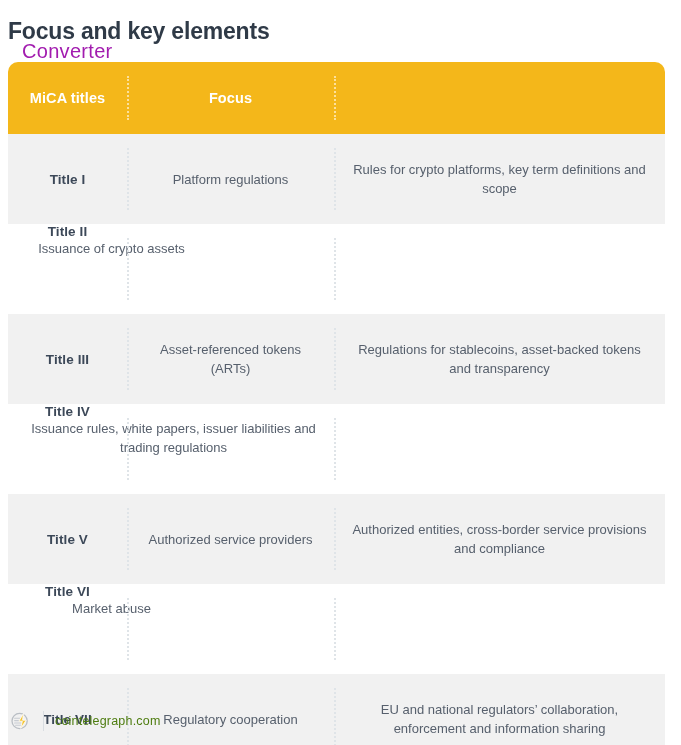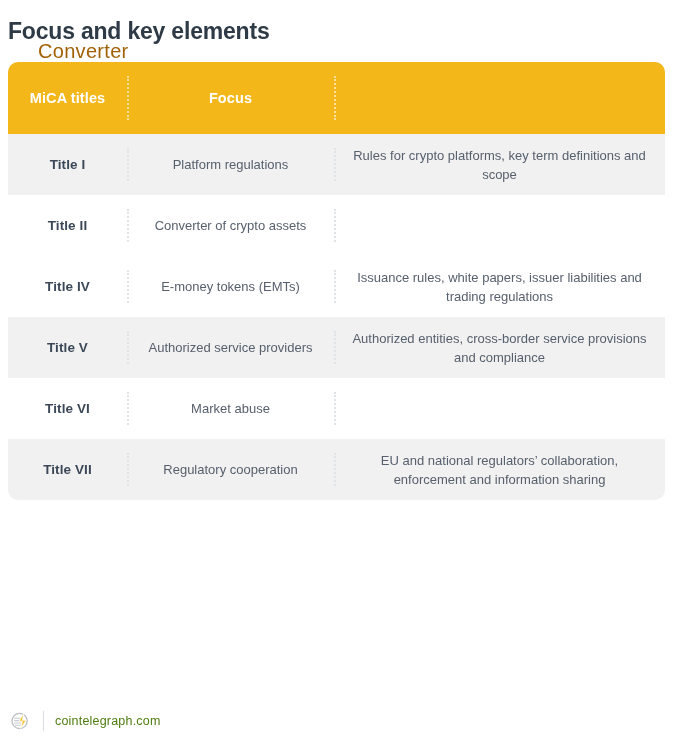--- a/index.html
+++ b/index.html
@@ -19,24 +19,24 @@
   .page {
     position: relative;
     width: 681px;
     height: 745px;
     box-sizing: border-box;
   }
 
   
   .ghost-watermark {
     position: absolute;
-    left: 38px;
+    left: 22px;
     top: 40px;
     font-size: 20px;
-    color: #a16207;
+    color: #a21caf;
     letter-spacing: 0.3px;
     font-family: "Liberation Sans", sans-serif;
     z-index: 0;
     user-select: none;
     pointer-events: none;
   }
   .ghost-chip {
     position: absolute;
     left: 28px;
     top: 62px;
@@ -83,24 +83,24 @@
     height: 72px;
   }
   .t-head .cell {
     color: #ffffff;
     font-weight: bold;
     font-size: 14.5px;
     letter-spacing: 0.1px;
   }
 
   .t-body-row {
-    height: 61px;
+    height: 90px;
   }
   .row-shade { background: #f1f1f1; }
-  .row-plain { background: #ffffff; }
+  .row-plain { background: #ffffff; flex-direction: column; }
 
   .cell {
     display: flex;
     align-items: center;
     justify-content: center;
     text-align: center;
     box-sizing: border-box;
     position: relative;
   }
 
@@ -199,33 +199,43 @@
       </div>
       <div class="divider div-1"></div>
       <div class="divider div-2"></div>
     </div>
 
     <div class="t-row t-body-row row-plain">
       <div class="cell col-title">
         <span class="cell-title-text">Title II</span>
       </div>
       <div class="cell col-focus">
-        <span class="cell-focus-text">Converter of crypto assets</span>
-      </div>
-      <div class="divider div-1"></div>
-      <div class="divider div-2"></div>
-    </div>
-
+        <span class="cell-focus-text">Issuance of crypto assets</span>
+      </div>
+      <div class="divider div-1"></div>
+      <div class="divider div-2"></div>
+    </div>
+
+    <div class="t-row t-body-row row-shade">
+      <div class="cell col-title">
+        <span class="cell-title-text">Title III</span>
+      </div>
+      <div class="cell col-focus">
+        <span class="cell-focus-text">Asset-referenced tokens (ARTs)</span>
+      </div>
+      <div class="cell col-key">
+        <span class="cell-key-text">Regulations for stablecoins, asset-backed tokens and transparency</span>
+      </div>
+      <div class="divider div-1"></div>
+      <div class="divider div-2"></div>
+    </div>
 
     <div class="t-row t-body-row row-plain">
       <div class="cell col-title">
         <span class="cell-title-text">Title IV</span>
-      </div>
-      <div class="cell col-focus">
-        <span class="cell-focus-text">E-money tokens (EMTs)</span>
       </div>
       <div class="cell col-key">
         <span class="cell-key-text">Issuance rules, white papers, issuer liabilities and trading regulations</span>
       </div>
       <div class="divider div-1"></div>
       <div class="divider div-2"></div>
     </div>
 
     <div class="t-row t-body-row row-shade">
       <div class="cell col-title">

